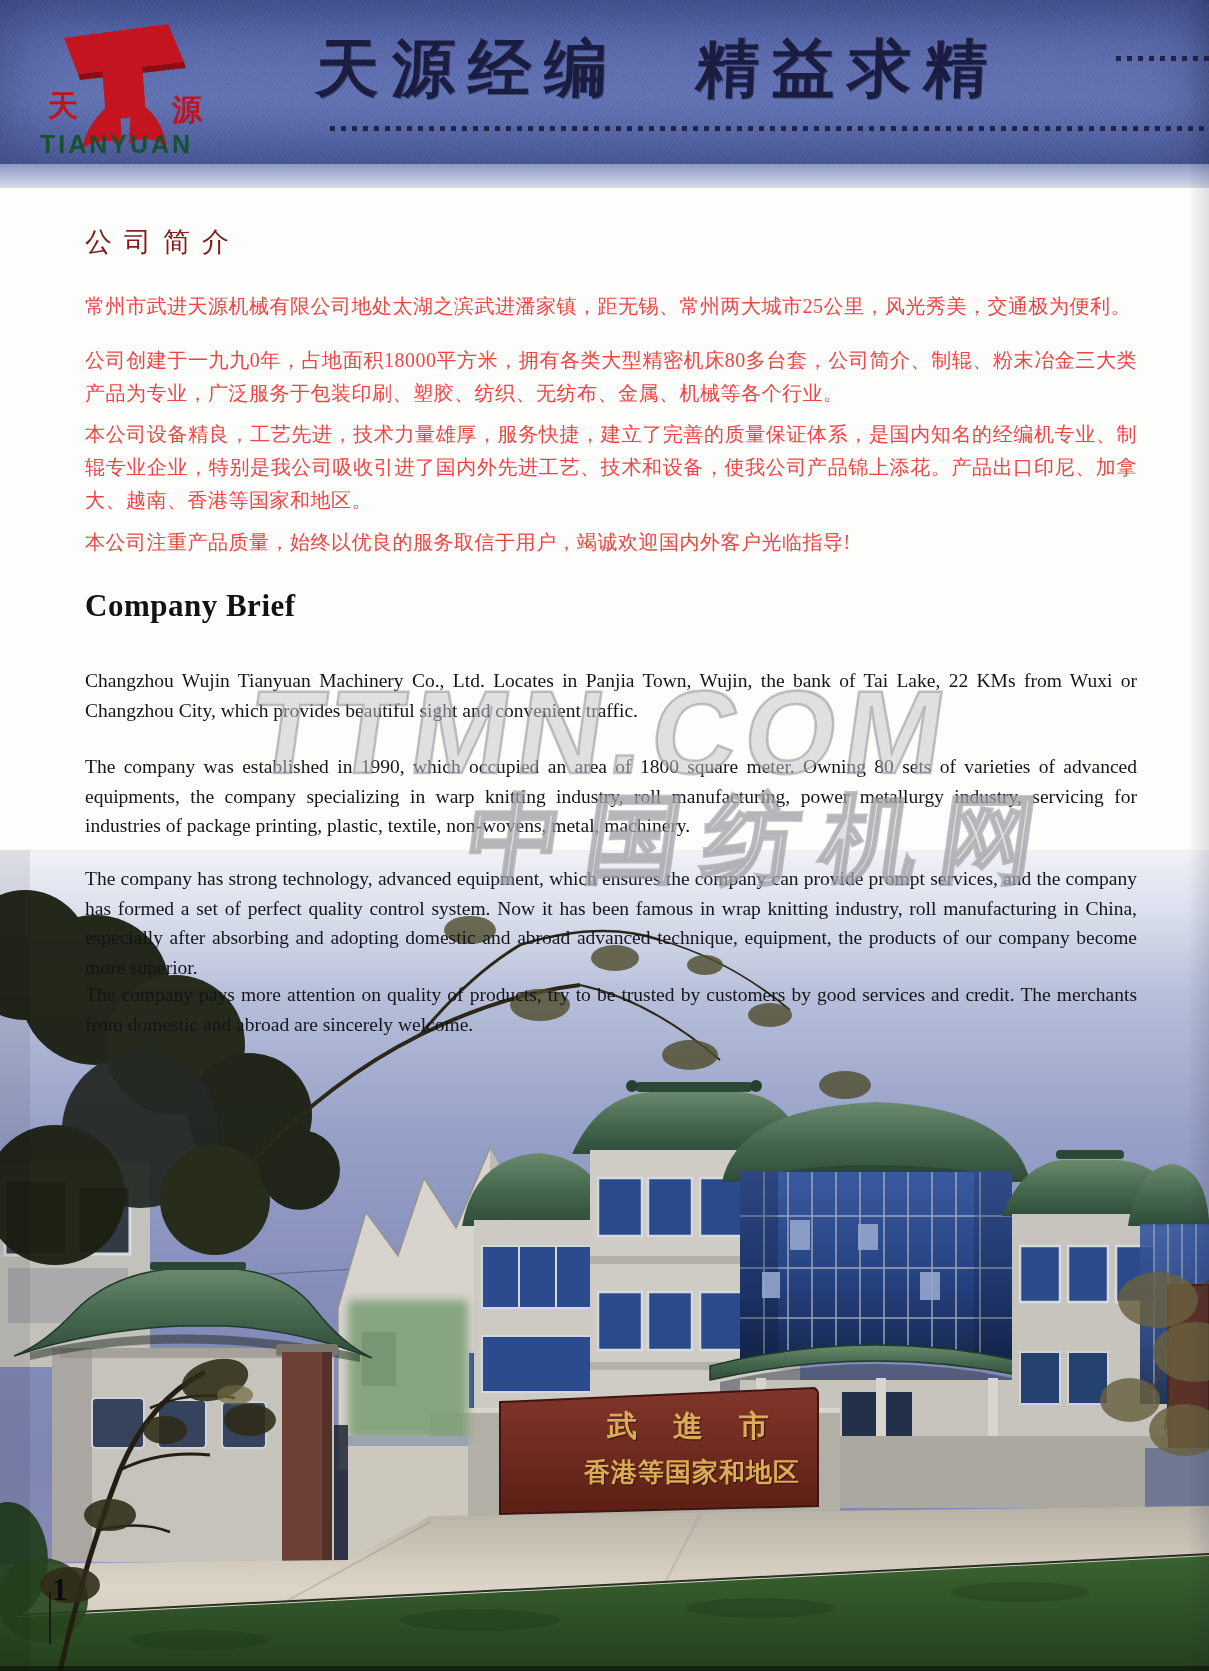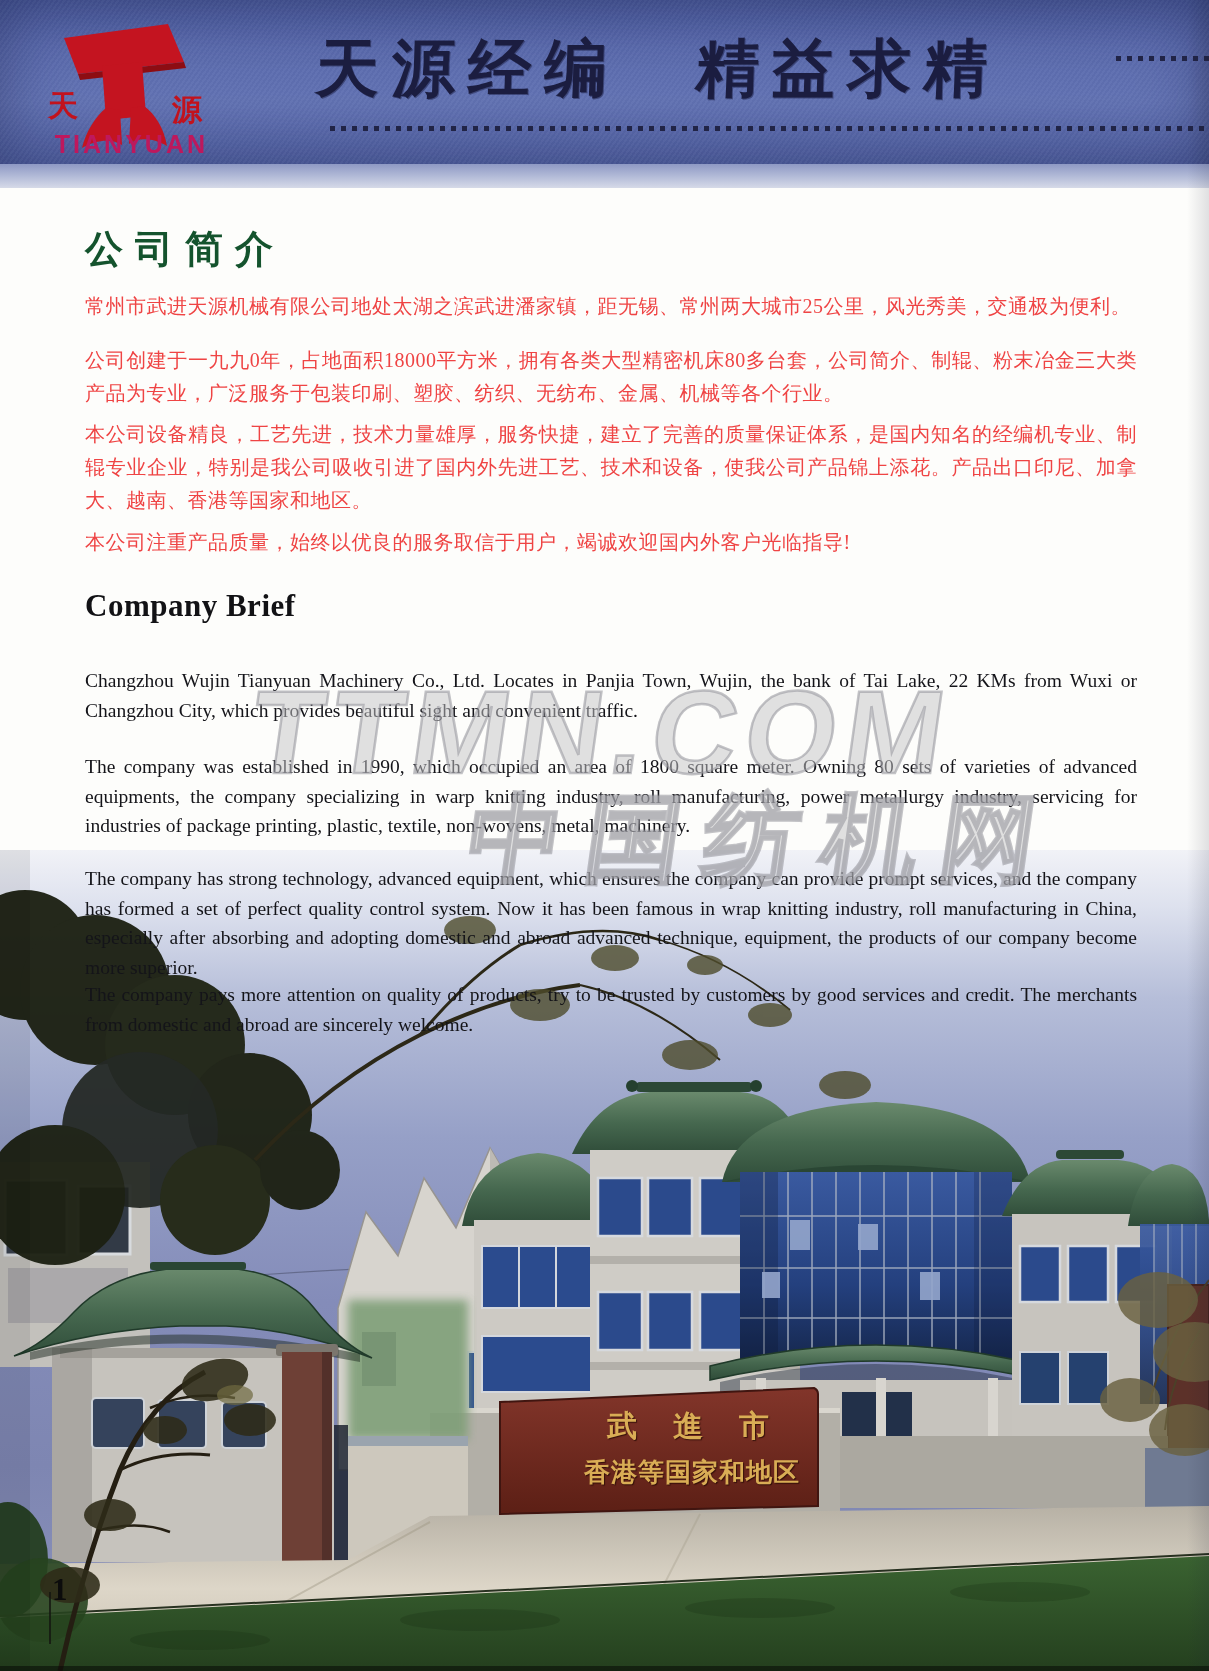--- a/index.html
+++ b/index.html
@@ -17,29 +17,29 @@
        background:linear-gradient(180deg,#8e99c4 0%,#b5bdd9 55%,#d6dae8 100%);}
   .title{left:316px;top:26px;font-size:63px;font-weight:bold;color:#1b1d40;
        letter-spacing:13px;white-space:nowrap;transform:skewX(-2deg);
        text-shadow:1px 1px 0 rgba(10,10,40,.4);}
   .dots{height:5px;background:repeating-linear-gradient(90deg,#212446 0 5px,rgba(0,0,0,0) 5px 11px);}
   .dots-main{left:330px;top:126px;width:879px;}
   .dots-tr{left:1116px;top:56px;width:93px;}
 
   .logo{left:34px;top:4px;width:180px;height:158px;}
   .logo svg{position:absolute;left:0;top:0;}
-  .logo-word{position:absolute;left:6px;top:126px;width:168px;text-align:right;
+  .logo-word{position:absolute;left:6px;top:126px;width:168px;text-align:left;
        font-family:"Liberation Sans",sans-serif;font-size:25px;font-weight:bold;
-       color:#be185d;letter-spacing:3px;}
+       color:#14532d;letter-spacing:3px;}
 
   
   .zh{width:1052px;left:85px;color:#ef4444;font-size:20px;line-height:33px;
       text-align:justify;letter-spacing:.5px;}
   .en{width:1052px;left:85px;color:#141419;font-size:19.5px;line-height:29.5px;text-align:justify;}
-  .h-zh{left:85px;top:224px;font-size:38px;font-weight:bold;color:#14532d;letter-spacing:12px;}
+  .h-zh{left:85px;top:224px;font-size:27px;font-weight:normal;color:#7f1d1d;letter-spacing:12px;}
   .h-en{left:85px;top:588px;font-size:31px;font-weight:bold;color:#121215;letter-spacing:.5px;}
   .p1{top:290px;} .p2{top:344px;} .p3{top:418px;} .p4{top:526px;font-family:Liberation Serif, serif;}
   .e1{top:666px;} .e2{top:752px;} .e3{top:864px;} .e4{top:980px;}
   .txt{z-index:2;}
 
   
   .wm{z-index:3;font-family:"Liberation Sans",sans-serif;font-weight:bold;white-space:nowrap;
       color:rgba(242,242,245,.26);-webkit-text-stroke:2.5px rgba(140,140,148,.5);
       text-shadow:0 0 1px rgba(150,150,155,.35);transform:skewX(-8deg);pointer-events:none;}
   .wm1{left:252px;top:664px;font-size:118px;letter-spacing:8px;}

